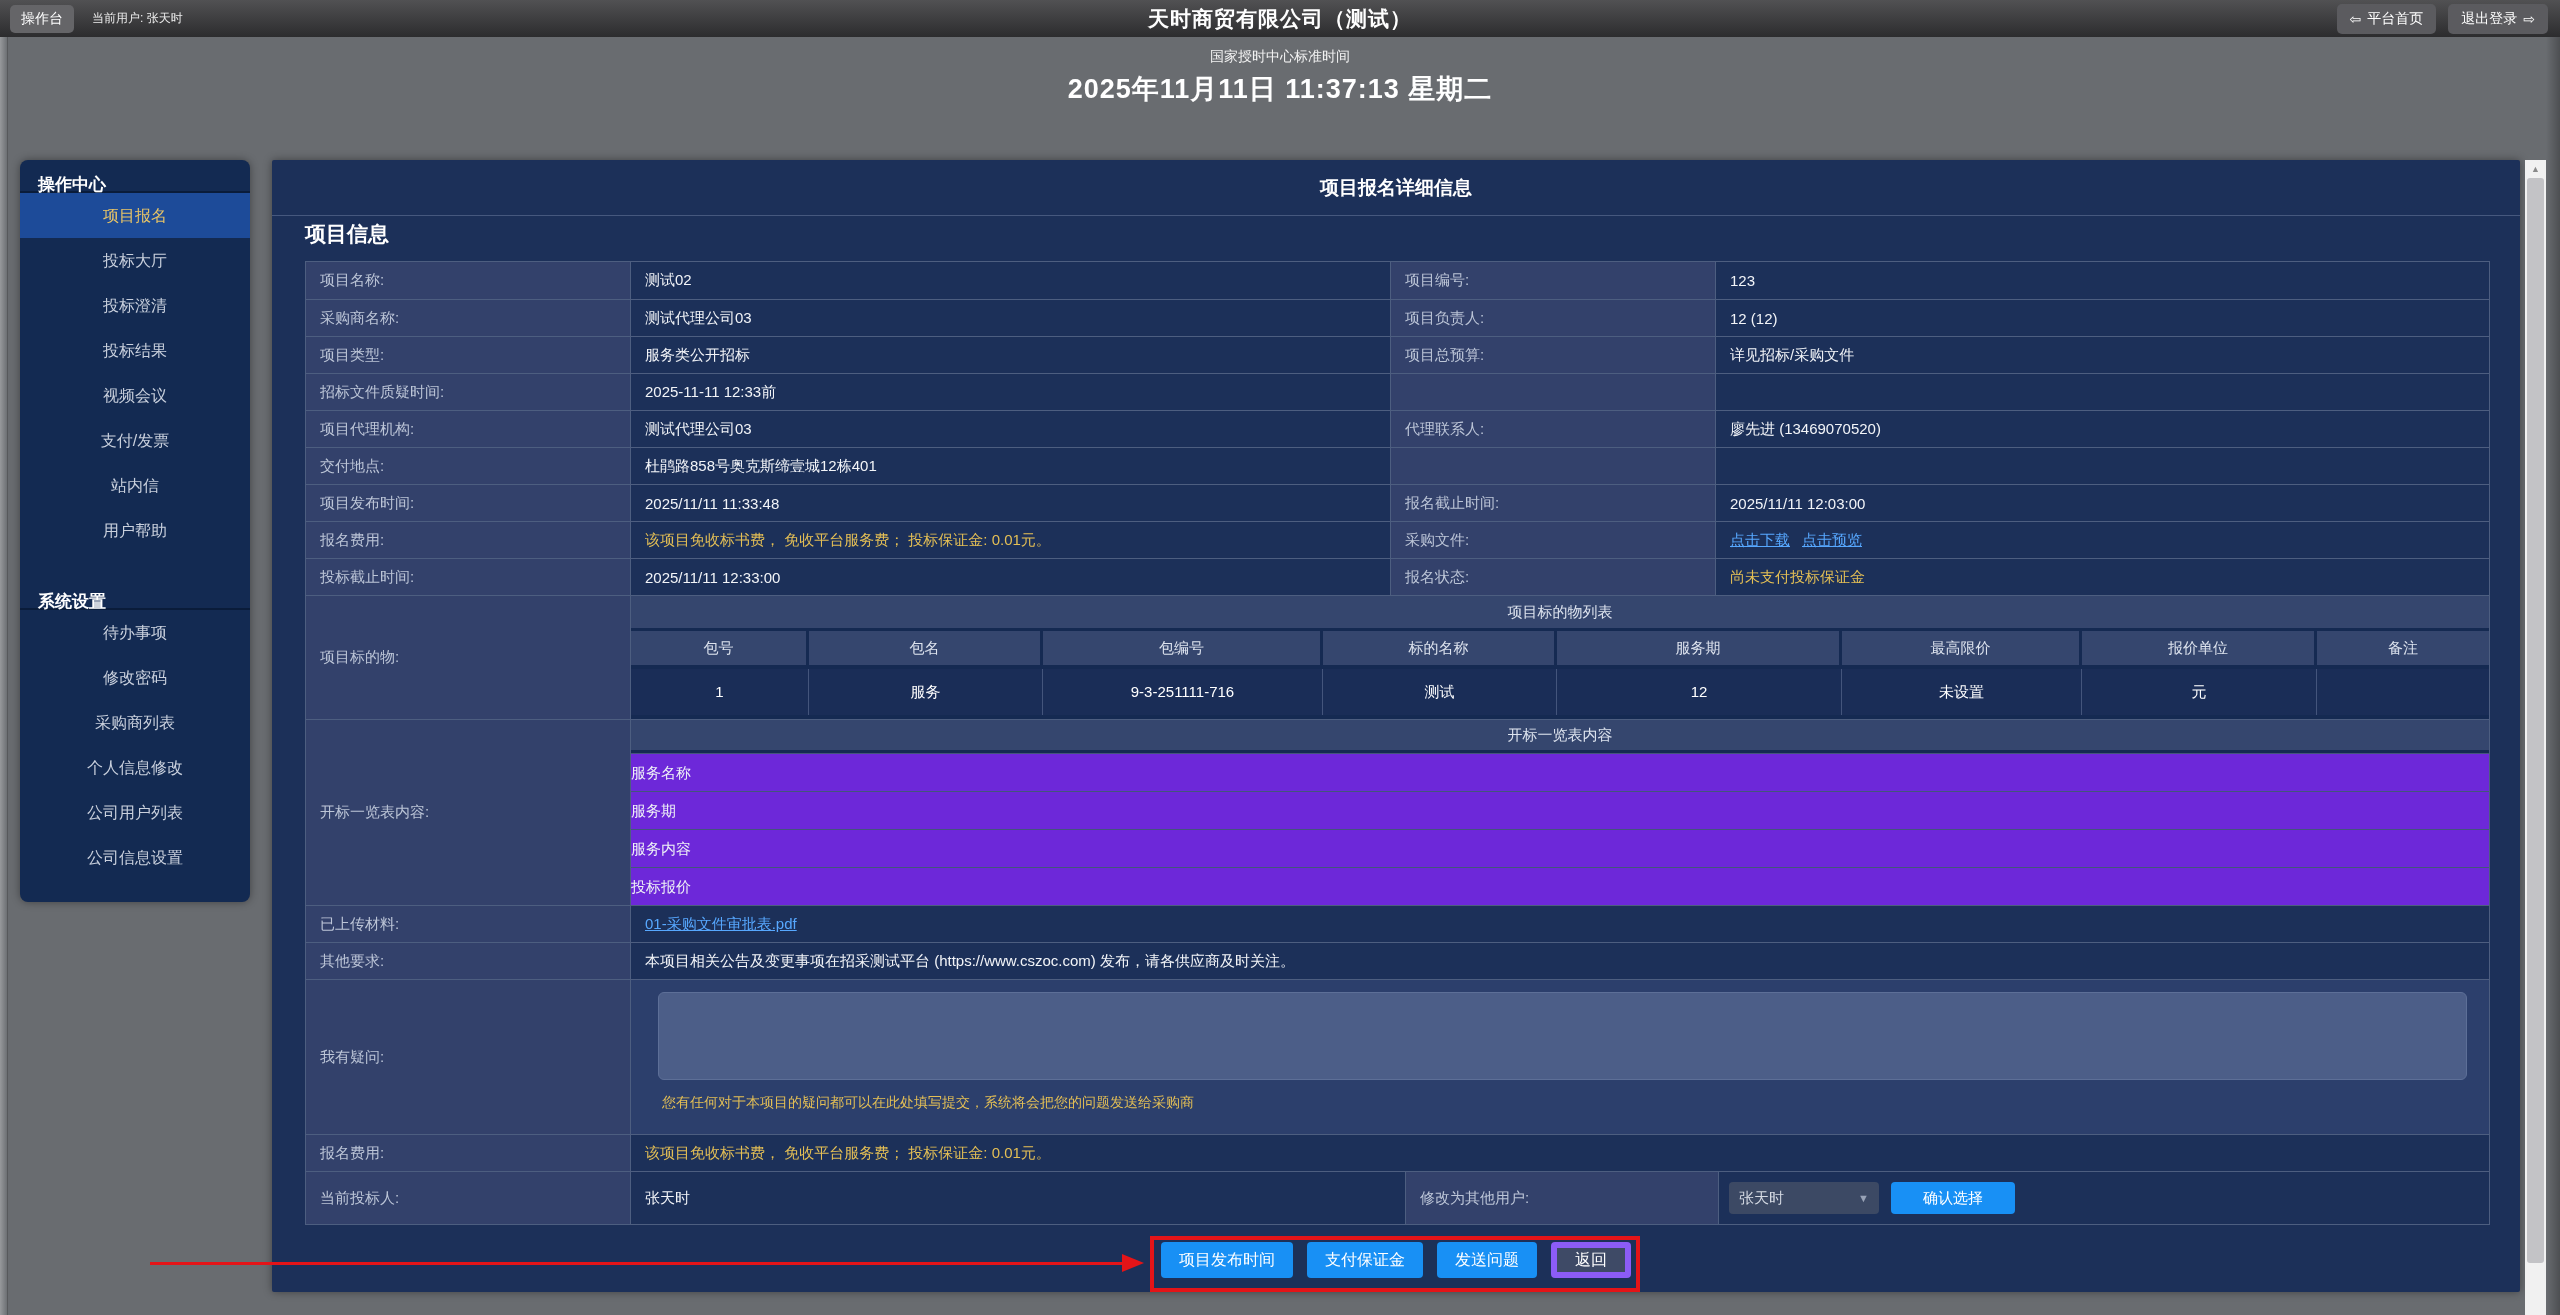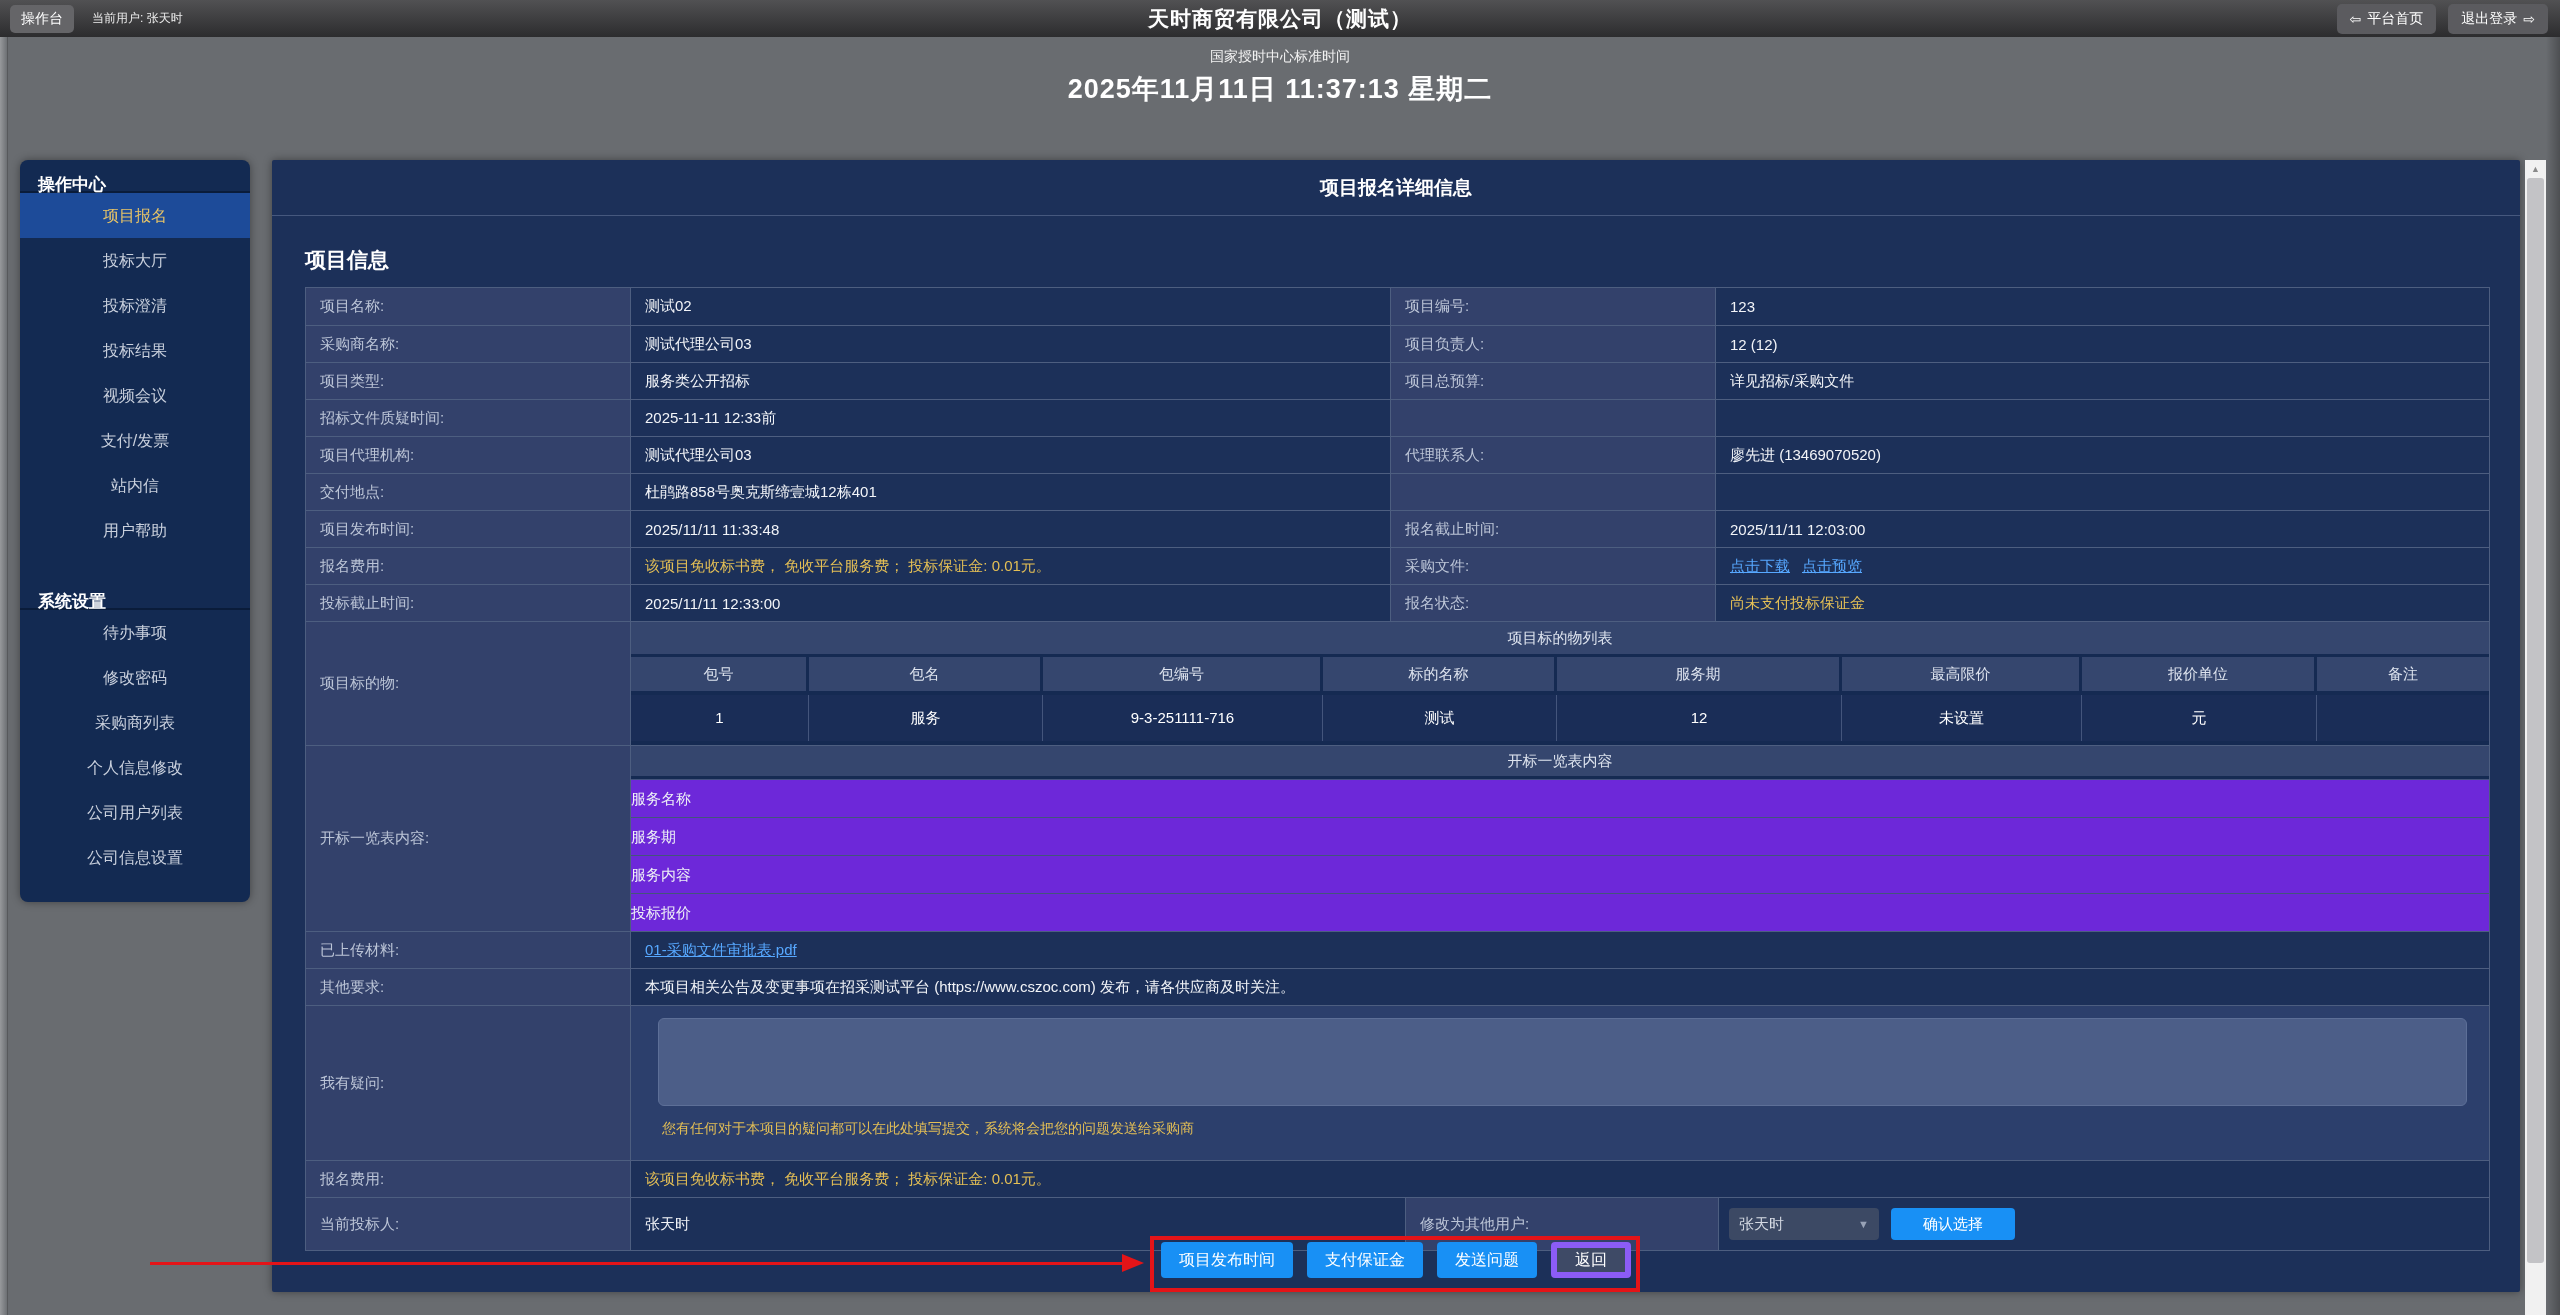--- a/index.html
+++ b/index.html
@@ -54,21 +54,21 @@
   .side-item.active{ background:#1d4b99; color:#e9c566; }
   
   .main{
     position:absolute; left:272px; top:160px; width:2248px; height:1132px;
     background:#1c3059; border-radius:2px; box-shadow:0 0 8px rgba(0,0,0,.4);
   }
   .main-title{
     text-align:center; font-size:19px; font-weight:bold; color:#fff;
     padding:15px 0 14px; border-bottom:1px solid #46587e;
   }
-  .section-title{ font-size:21px; font-weight:bold; margin:30px 0 0 33px; }
+  .section-title{ font-size:21px; font-weight:bold; margin:4px 0 0 33px; }
   .info-table{ margin:13px 30px 0 33px; border:1px solid #4d5e80; font-size:15px; }
   .row{ display:grid; grid-template-columns:325px 760px 325px 1fr; min-height:37px; }
   .row + .row{ border-top:1px solid #4d5e80; }
   .row > div{ border-right:1px solid #4d5e80; display:flex; align-items:center; }
   .row > div:last-child{ border-right:none; }
   .row-span{ grid-template-columns:325px 1fr; }
   .row-bidder{ grid-template-columns:325px 775px 313px 1fr; min-height:53px; }
   .row-question{ min-height:155px; }
   .cl{ background:#33416b; color:#bcc5d7; padding-left:14px; }
   .cv{ color:#f2f4f8; padding-left:14px; }

